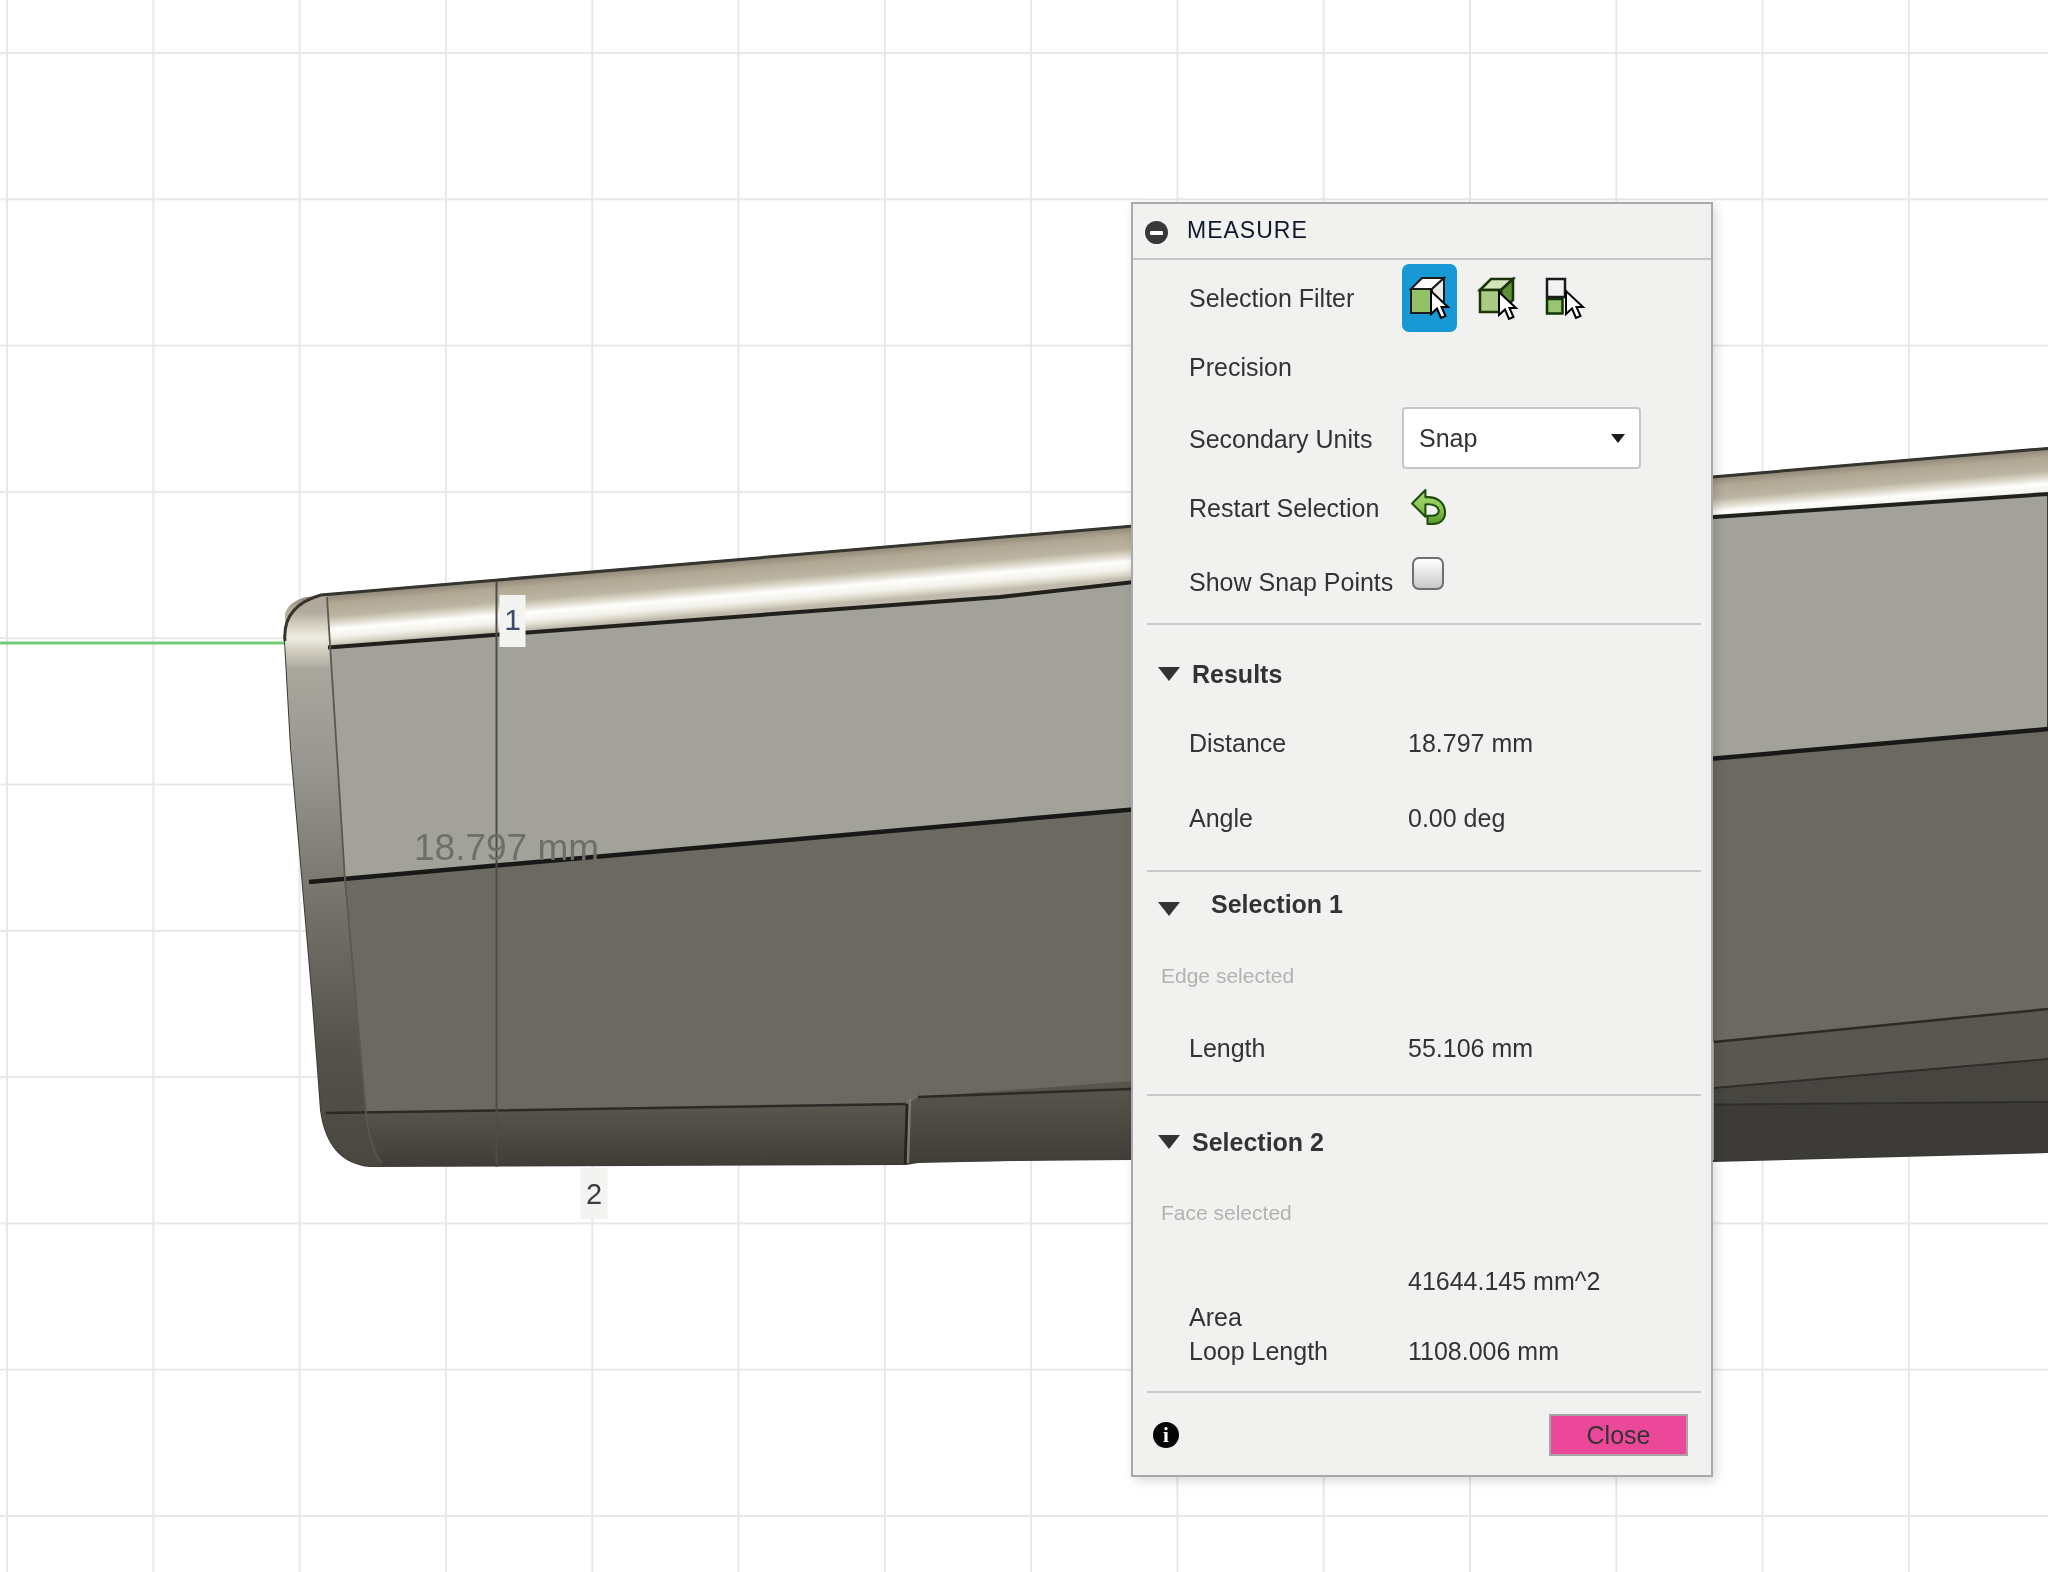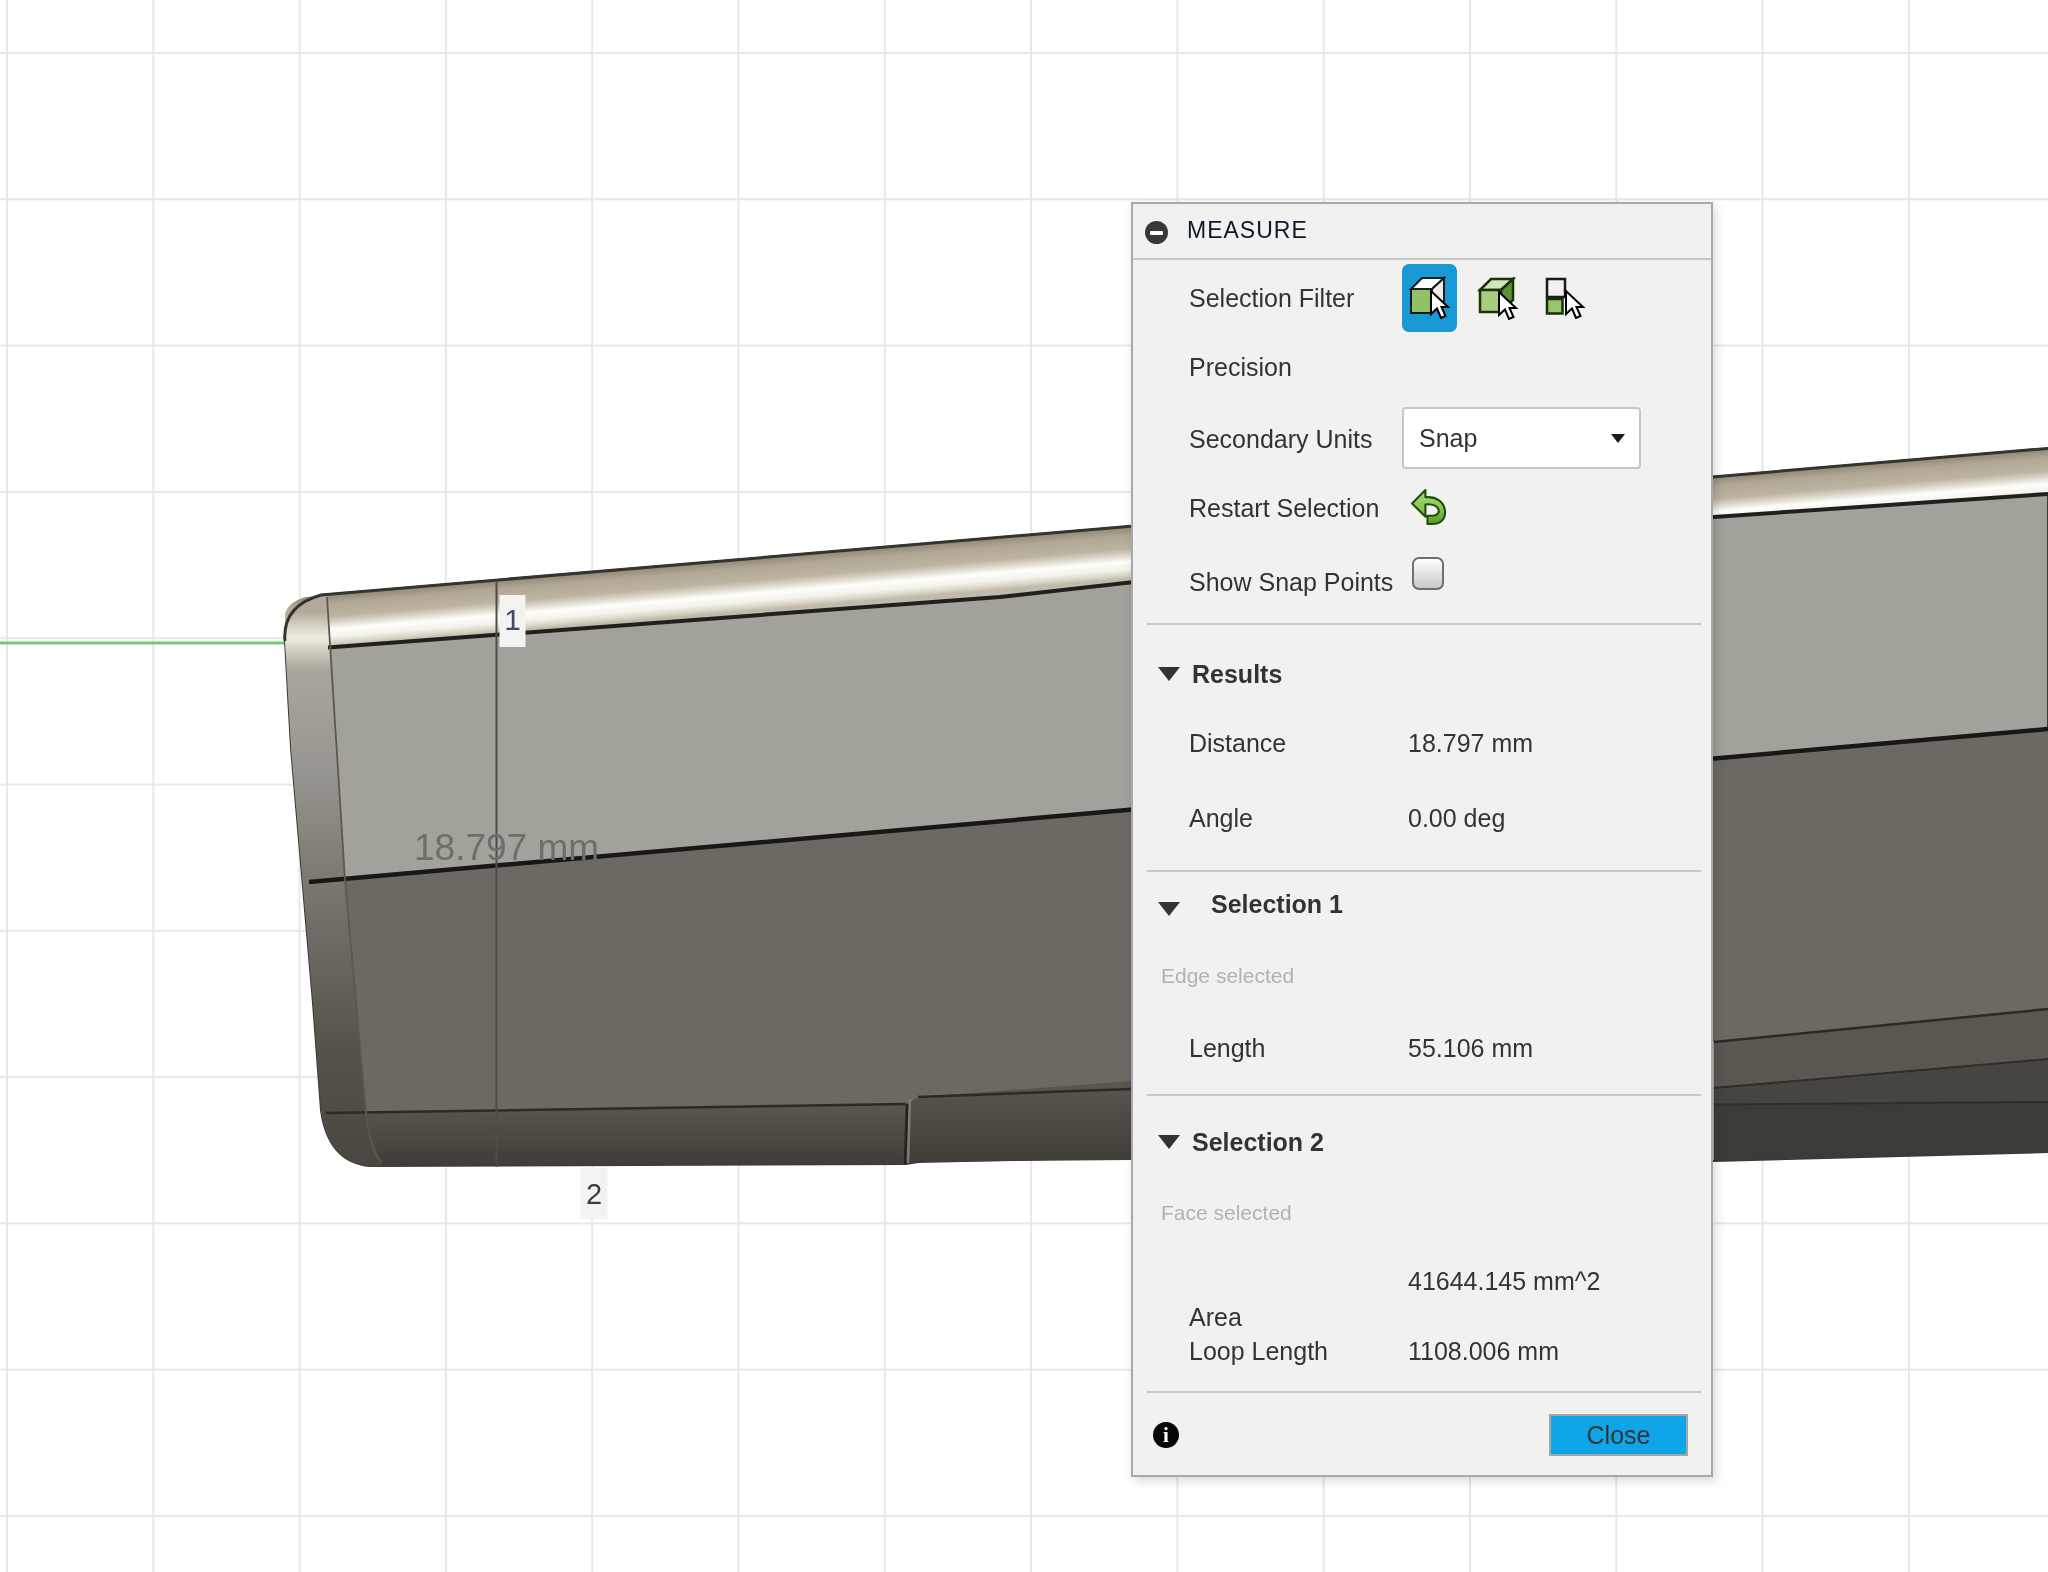--- a/index.html
+++ b/index.html
@@ -16,21 +16,21 @@
   .val{position:absolute;left:275px;font-size:25px;color:#333;transform:translateY(-50%);white-space:nowrap;}
   .gray{position:absolute;left:28px;font-size:21px;color:#b2b2b0;transform:translateY(-50%);white-space:nowrap;}
   .hdr{position:absolute;left:59px;font-size:25px;font-weight:bold;color:#333;transform:translateY(-50%);white-space:nowrap;}
   .tri{position:absolute;left:25px;width:0;height:0;border-left:11px solid transparent;border-right:11px solid transparent;border-top:14px solid #333;transform:translateY(-50%);}
   .sep{position:absolute;left:14px;width:554px;height:2px;background:#c9c9c9;}
   .dd{position:absolute;left:269px;width:239px;height:62px;background:#fff;border:2px solid #c6c6c6;border-radius:4px;}
   .dd span{position:absolute;left:15px;top:50%;transform:translateY(-50%);font-size:25px;color:#333;}
   .dd:after{content:"";position:absolute;right:14px;top:50%;margin-top:-4px;border-left:7px solid transparent;border-right:7px solid transparent;border-top:9px solid #1a1a1a;}
   .chk{position:absolute;left:279px;top:353px;width:32px;height:33px;border:2px solid #6e6e6e;border-radius:7px;background:linear-gradient(#ffffff,#c9c9c9);}
   .btnblue{position:absolute;left:269px;top:60px;width:55px;height:68px;border-radius:7px;background:#1899d5;}
-  .closebtn{position:absolute;left:416px;top:1210px;width:139px;height:42px;background:#0ea5e9;border:2px solid #a5a5a5;font-size:25px;color:#333;text-align:center;line-height:38px;}
+  .closebtn{position:absolute;left:416px;top:1210px;width:139px;height:42px;background:#ec4899;border:2px solid #a5a5a5;font-size:25px;color:#333;text-align:center;line-height:38px;}
   .info{position:absolute;left:20px;top:1218px;width:26px;height:26px;border-radius:50%;background:#050505;color:#fff;text-align:center;font-size:21px;font-weight:bold;line-height:26px;font-family:"Liberation Serif",serif;}
   .icon{position:absolute;}
 </style>
 </head>
 <body>
 <svg id="scene" width="2048" height="1572">
   <defs>
     <pattern id="grid" width="146.3" height="146.3" patternUnits="userSpaceOnUse" x="6" y="52">
       <path d="M0,1 H146.3 M1,0 V146.3" stroke="#e8e8e8" stroke-width="2" fill="none"></path>
     </pattern>

